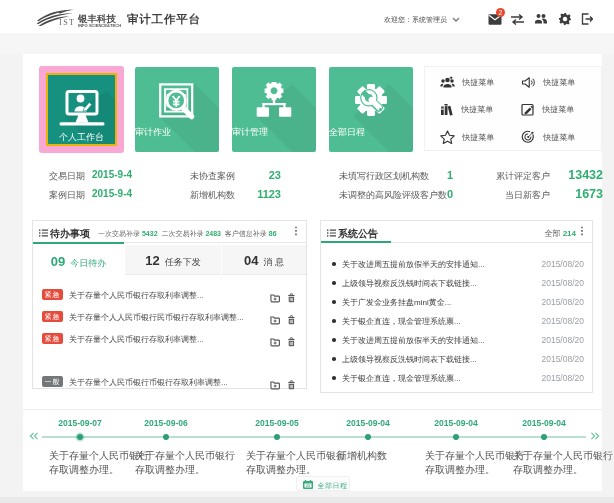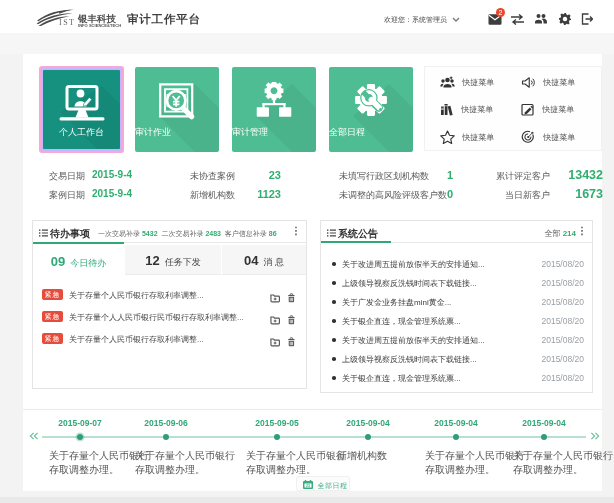--- a/index.html
+++ b/index.html
@@ -6,21 +6,21 @@
 html,body { width:614px; height:503px; overflow:hidden; font-family:"Liberation Sans",sans-serif; background:#f3f3f3; }
 .abs { position:absolute; }
 #header { position:absolute; left:0; top:0; width:614px; height:33px; background:#fff; }
 #strip { position:absolute; left:0; top:33px; width:614px; height:21px; background:#f6f6f6; }
 #bottombar { position:absolute; left:0; top:497px; width:614px; height:6px; background:#e9e9e9; }
 #card { position:absolute; left:23px; top:54px; width:579px; height:437px; background:#fff; }
 .tile { position:absolute; top:13px; width:84px; height:85px; background:#4fbd93; border-radius:2px; overflow:hidden; color:#fff; }
 .tile .sh, #tile1 .sh { position:absolute; left:0; top:0; }
 .tile .label { position:absolute; width:100%; top:58.5px; font-size:9px; letter-spacing:0px; }
 .tile .icn { position:absolute; left:50%; top:12px; transform:translateX(-50%); }
-#tile1 { position:absolute; left:16px; top:12px; width:85px; height:87px; border:2px solid #f9a8d4; border-radius:3px; background:#c4b5fd; padding:2px; }
+#tile1 { position:absolute; left:16px; top:12px; width:85px; height:87px; border:7px solid #f9a8d4; border-radius:3px; background:#eab308; padding:2px; }
 #tile1 .inner { position:relative; width:100%; height:100%; background:#17917f; border-radius:1px; overflow:hidden; color:#fff; }
 
 #tile1 .label { position:absolute; width:100%; text-align:center; top:56px; font-size:9px; letter-spacing:0px; }
 #tile1 .icn { position:absolute; left:50%; top:12px; transform:translateX(-50%); }
 #qm { position:absolute; left:401px; top:12px; width:178px; height:85px; background:#fefefe; border:1px solid #f1f1f1; }
 .qitem { position:absolute; font-size:8px; color:#555; }
 .qitem svg { vertical-align:middle; }
 .qitem span { margin-left:5px; vertical-align:middle; color:#595959; }
 #stats { position:absolute; left:16px; top:108px; width:579px; height:50px; font-size:9px; color:#595959; }
 .slabel { position:absolute; white-space:nowrap; }
@@ -319,20 +319,32 @@
           <div class="ttext">关于存量个人民币银行存取利率调整...</div>
         <div class="ticons"><svg width="26" height="10" viewBox="0 0 26 10">
 <path d="M0.9 2 h2.7 l1 1.1 h3.9 a0.9 0.9 0 0 1 0.9 0.9 v4 a0.9 0.9 0 0 1 -0.9 0.9 h-6.6 a0.9 0.9 0 0 1 -0.9-0.9 z" fill="none" stroke="#555" stroke-width="1.15"></path>
 <path d="M5.1 4.6 v2.8 M3.7 6 h2.8" stroke="#555" stroke-width="1"></path>
 <rect x="20.2" y="0.8" width="2.4" height="1.6" rx="0.5" fill="none" stroke="#555" stroke-width="0.9"></rect>
 <rect x="18.1" y="1.9" width="6.6" height="1.4" rx="0.7" fill="#555"></rect>
 <path d="M18.7 4 h5.4 v4.2 a1 1 0 0 1 -1 1 h-3.4 a1 1 0 0 1 -1-1 z" fill="#555"></path>
 <path d="M20.2 4.8 v3.4 M21.4 4.8 v3.4 M22.6 4.8 v3.4" stroke="#fff" stroke-width="0.7"></path>
 </svg></div>
       </div>
+      <div class="titem" style="top:94px;">
+        <div class="badge b-gray">一般</div>
+          <div class="ttext">关于存量个人民币银行币银行存取利率调整...</div>
+        <div class="ticons"><svg width="26" height="10" viewBox="0 0 26 10">
+<path d="M0.9 2 h2.7 l1 1.1 h3.9 a0.9 0.9 0 0 1 0.9 0.9 v4 a0.9 0.9 0 0 1 -0.9 0.9 h-6.6 a0.9 0.9 0 0 1 -0.9-0.9 z" fill="none" stroke="#555" stroke-width="1.15"></path>
+<path d="M5.1 4.6 v2.8 M3.7 6 h2.8" stroke="#555" stroke-width="1"></path>
+<rect x="20.2" y="0.8" width="2.4" height="1.6" rx="0.5" fill="none" stroke="#555" stroke-width="0.9"></rect>
+<rect x="18.1" y="1.9" width="6.6" height="1.4" rx="0.7" fill="#555"></rect>
+<path d="M18.7 4 h5.4 v4.2 a1 1 0 0 1 -1 1 h-3.4 a1 1 0 0 1 -1-1 z" fill="#555"></path>
+<path d="M20.2 4.8 v3.4 M21.4 4.8 v3.4 M22.6 4.8 v3.4" stroke="#fff" stroke-width="0.7"></path>
+</svg></div>
+      </div>
     </div>
   </div>
   <div class="panel" id="panelR">
     <div class="phead">
       <svg class="abs" style="left:6px; top:7.5px;" width="9" height="8" viewBox="0 0 11 9">
         <g stroke="#444" stroke-width="1.3">
             <path d="M3.5 1 h7.5 M3.5 4.5 h7.5 M3.5 8 h7.5"></path>
           </g>
         <g fill="#444">
             <rect x="0" y="0.2" width="1.7" height="1.7"></rect>

